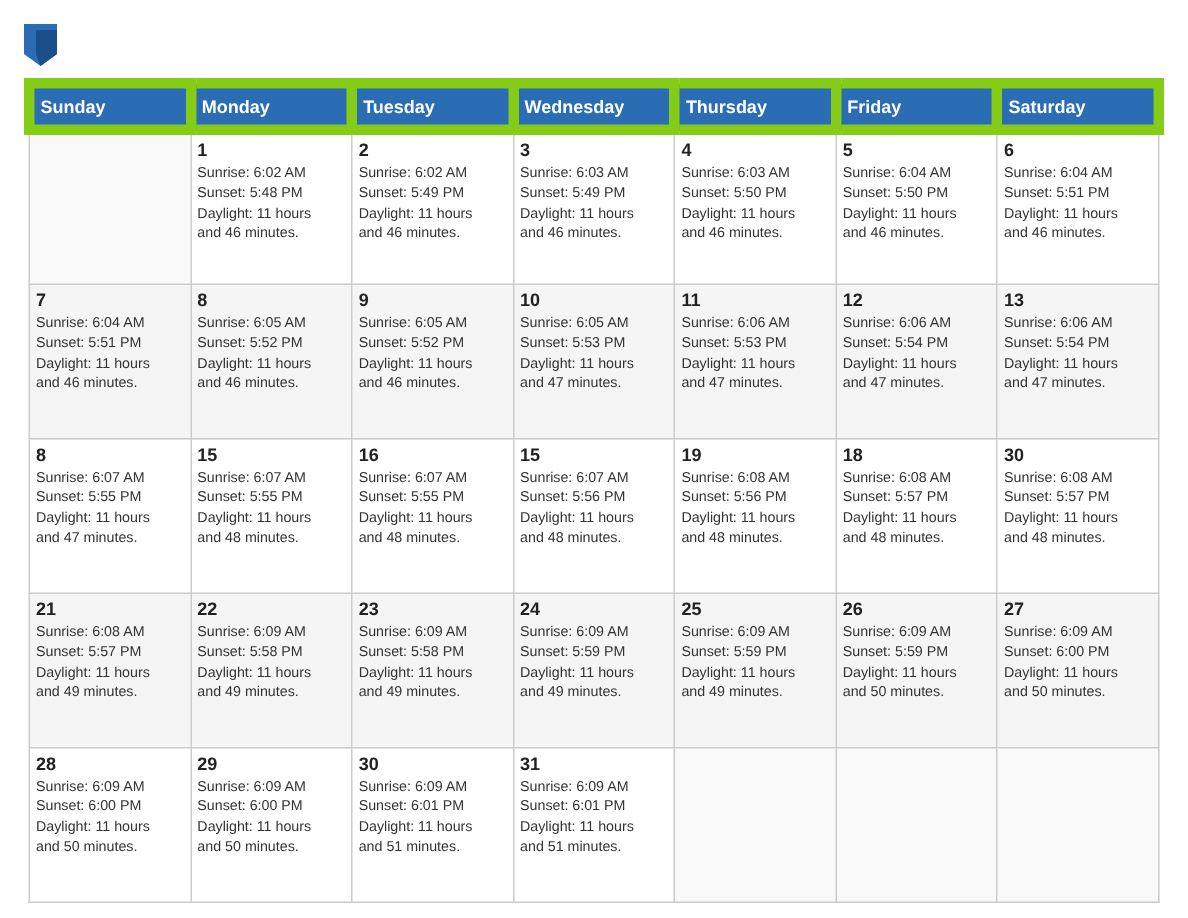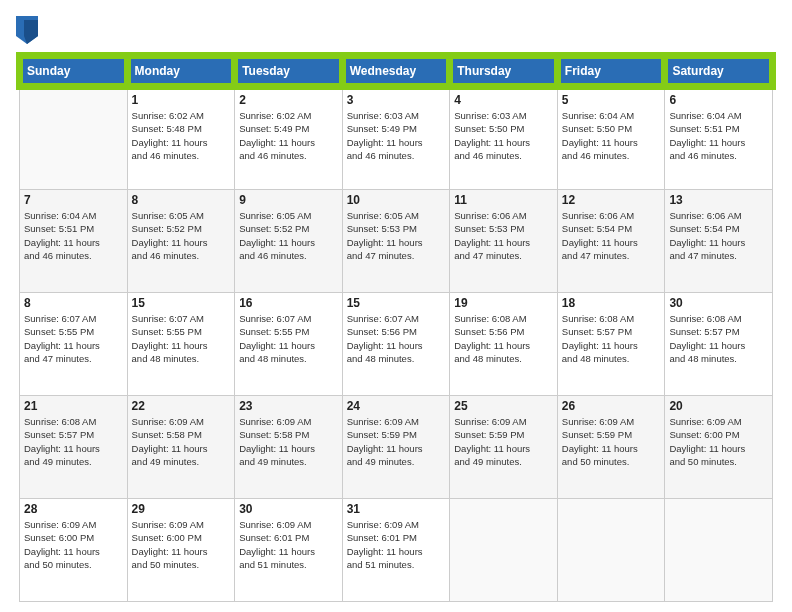--- a/index.html
+++ b/index.html
@@ -314,21 +314,21 @@
 and 49 minutes.</div>
           </td>
           <td>
             <span class="day-number">26</span>
             <div class="day-info" style="white-space: pre-line;">Sunrise: 6:09 AM
 Sunset: 5:59 PM
 Daylight: 11 hours
 and 50 minutes.</div>
           </td>
           <td>
-            <span class="day-number">20</span>
+            <span class="day-number">27</span>
             <div class="day-info" style="white-space: pre-line;">Sunrise: 6:09 AM
 Sunset: 6:00 PM
 Daylight: 11 hours
 and 50 minutes.</div>
           </td>
         </tr>
         <tr>
           <td>
             <span class="day-number">28</span>
             <div class="day-info" style="white-space: pre-line;">Sunrise: 6:09 AM

